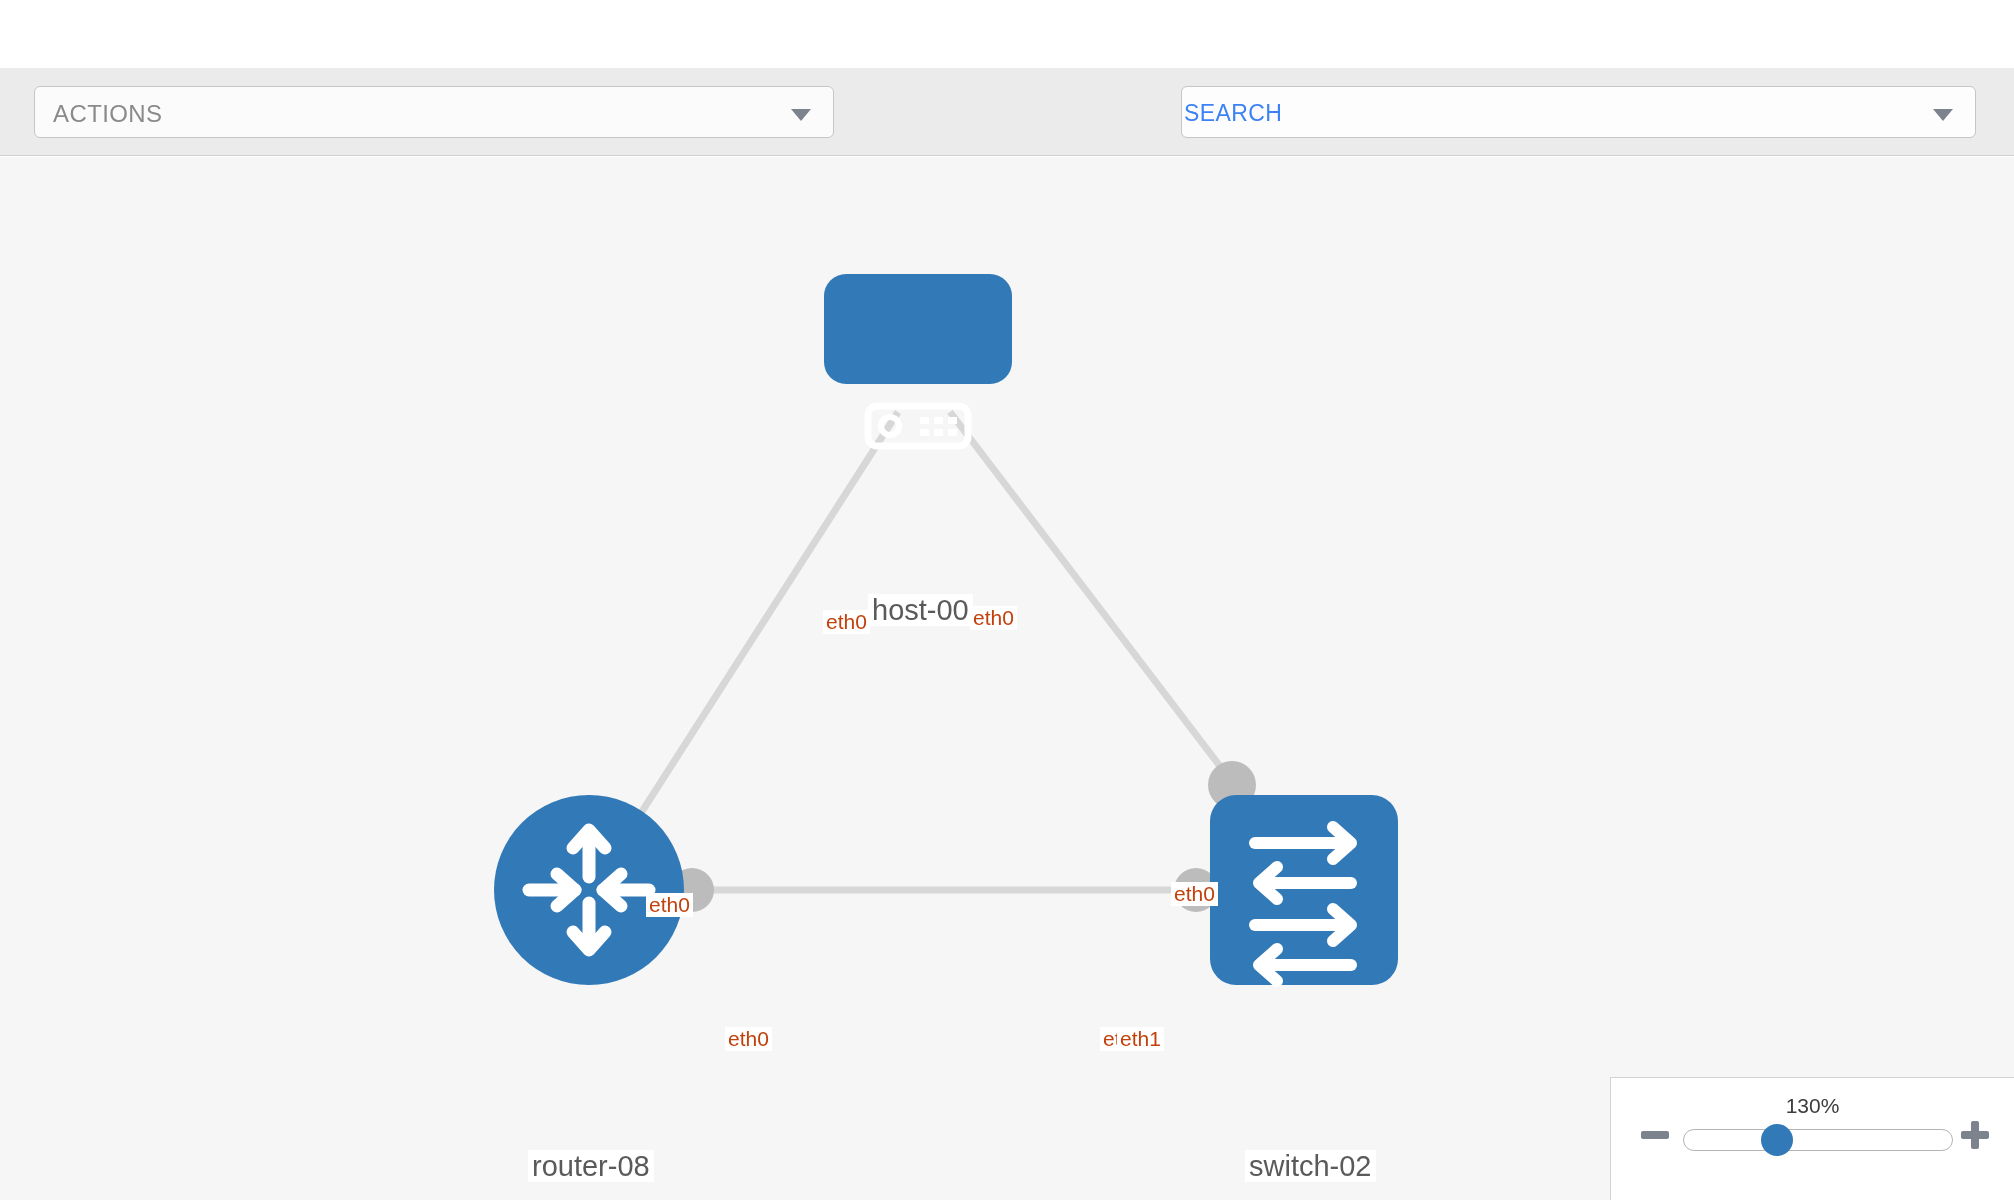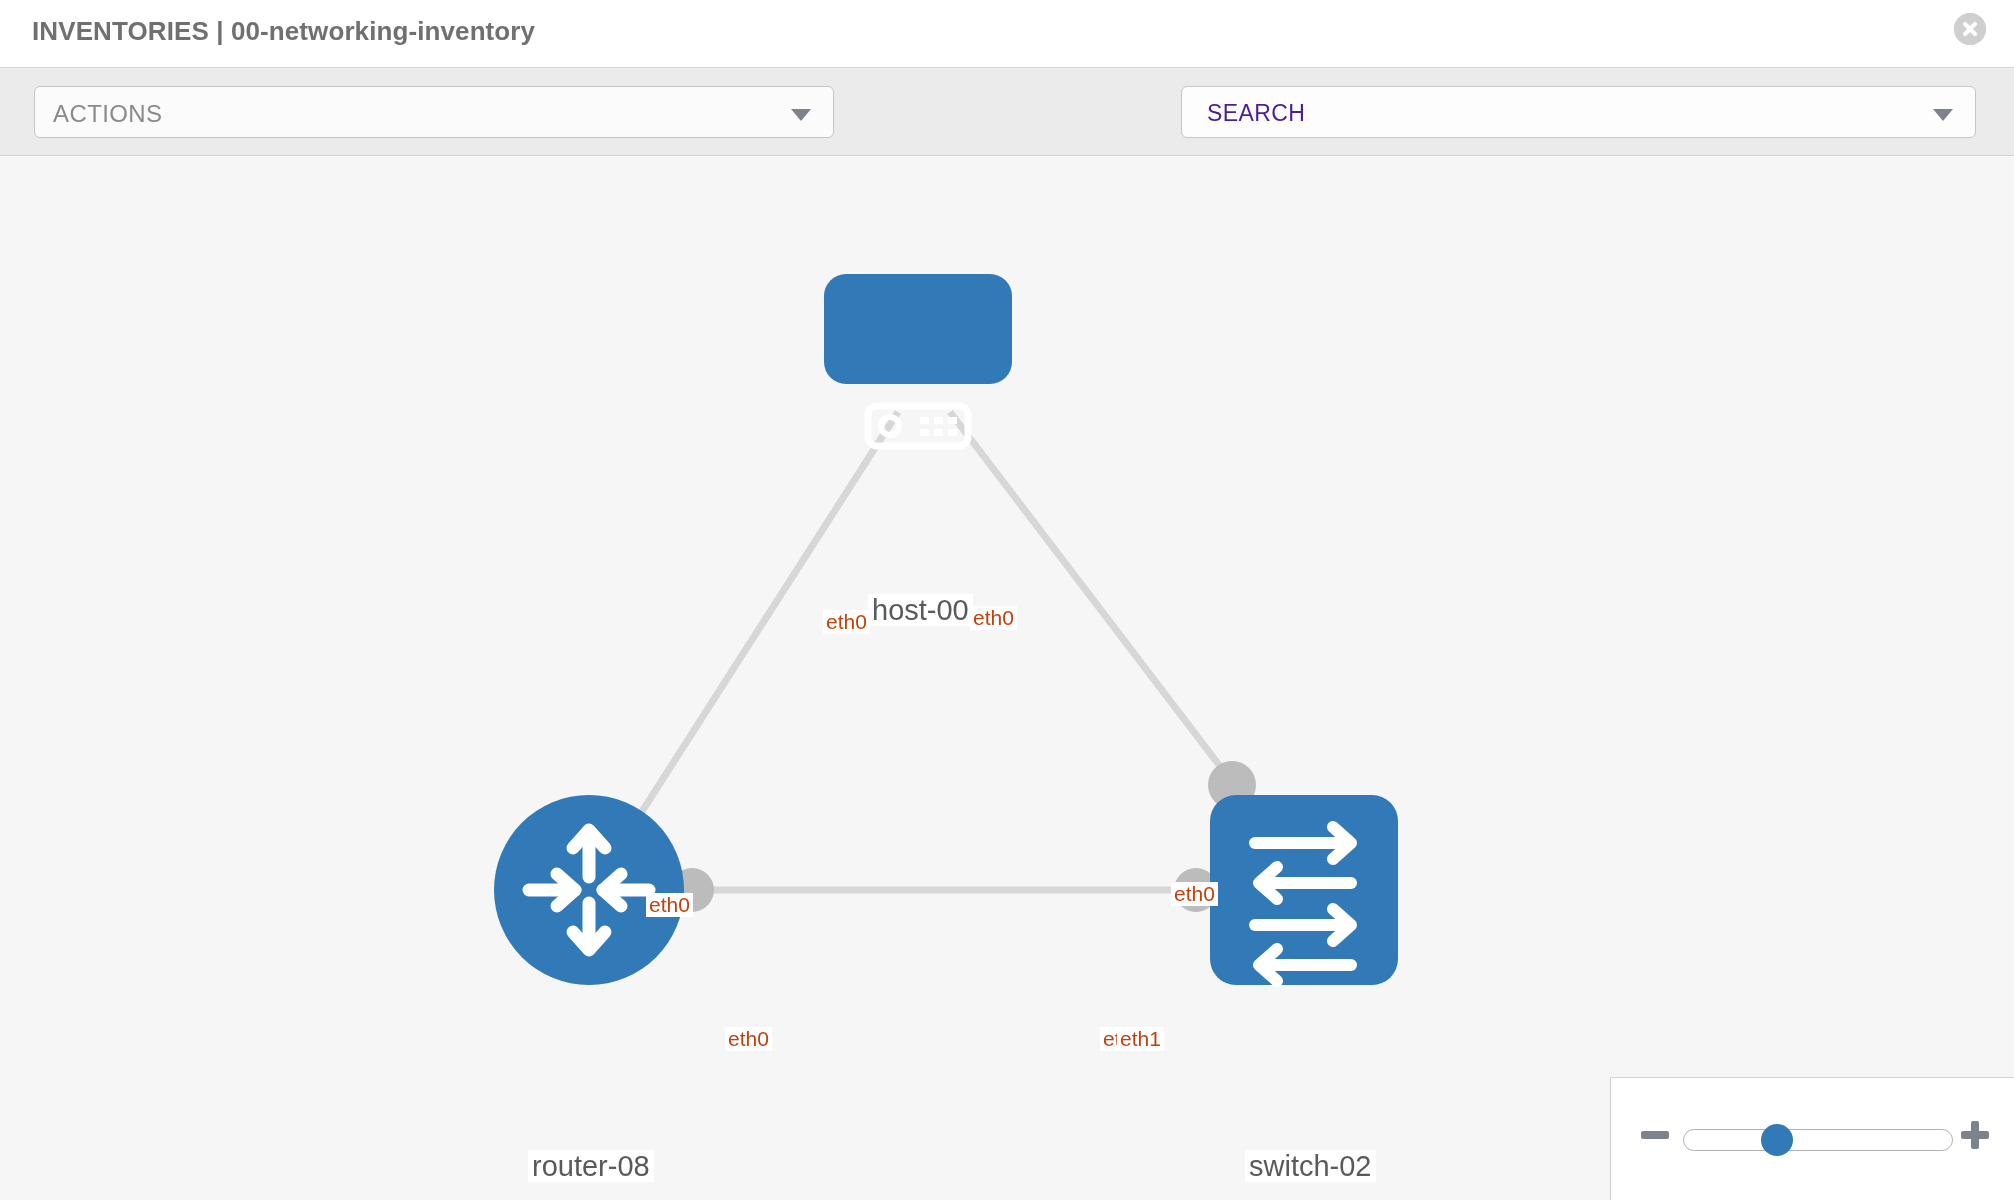--- a/index.html
+++ b/index.html
@@ -102,24 +102,24 @@
     top: 18px;
     width: 795px;
     height: 52px;
     background: #fdfdfd;
     border: 1px solid #c6c6c6;
     border-radius: 6px;
     cursor: text;
   }
   .search-label {
     position: absolute;
-    left: 25px;
+    left: 2px;
     top: 13px;
     font-size: 23px;
-    color: #4c1d95;
+    color: #3b82f6;
     letter-spacing: 0.4px;
   }
 
   
   .canvas {
     position: absolute;
     top: 157px; left: 0;
     width: 2014px;
     height: 1043px;
     background: #f6f6f6;
@@ -193,29 +193,20 @@
     border-radius: 50%;
     background: #3279b7;
     cursor: grab;
   }
 </style>
 </head>
 <body>
 
 <div id="app">
 
-  <div class="header">
-    <div class="header-title">INVENTORIES | 00-networking-inventory</div>
-    <div class="close-btn">
-      <svg width="32" height="32" viewBox="0 0 32 32" aria-hidden="true">
-        <circle cx="16" cy="16" r="16" fill="#cfcfcf"></circle>
-        <path d="M11 11 L21 21 M21 11 L11 21" stroke="#ffffff" stroke-width="4.2" stroke-linecap="round"></path>
-      </svg>
-    </div>
-  </div>
 
   <div class="toolbar">
 
     <div class="actions-select">
       <span class="actions-label">ACTIONS</span>
       <span class="caret"></span>
     </div>
 
     <div class="tool-icon wrench">
       <svg width="44" height="44" viewBox="0 0 44 44" aria-hidden="true">
@@ -318,20 +309,21 @@
 
     <div class="nlabel iface" style="left:823px; top:453px;">eth0</div>
     <div class="nlabel iface" style="left:970px; top:449px;">eth0</div>
     <div class="nlabel iface" style="left:646px; top:736px;">eth0</div>
     <div class="nlabel iface" style="left:1171px; top:725px;">eth0</div>
     <div class="nlabel iface" style="left:725px; top:870px;">eth0</div>
     <div class="nlabel iface" style="left:1100px; top:870px;">eth</div>
     <div class="nlabel iface" style="left:1117px; top:870px;">eth1</div>
 
     <div class="zoom-panel">
+      <div class="zoom-pct">130%</div>
 
       <div class="zoom-minus">
         <svg width="34" height="34" viewBox="0 0 34 34" aria-hidden="true">
           <rect x="3" y="13" width="28" height="8" rx="2" fill="#7c838c"></rect>
         </svg>
       </div>
 
       <div class="zoom-track"></div>
       <div class="zoom-thumb"></div>
 

